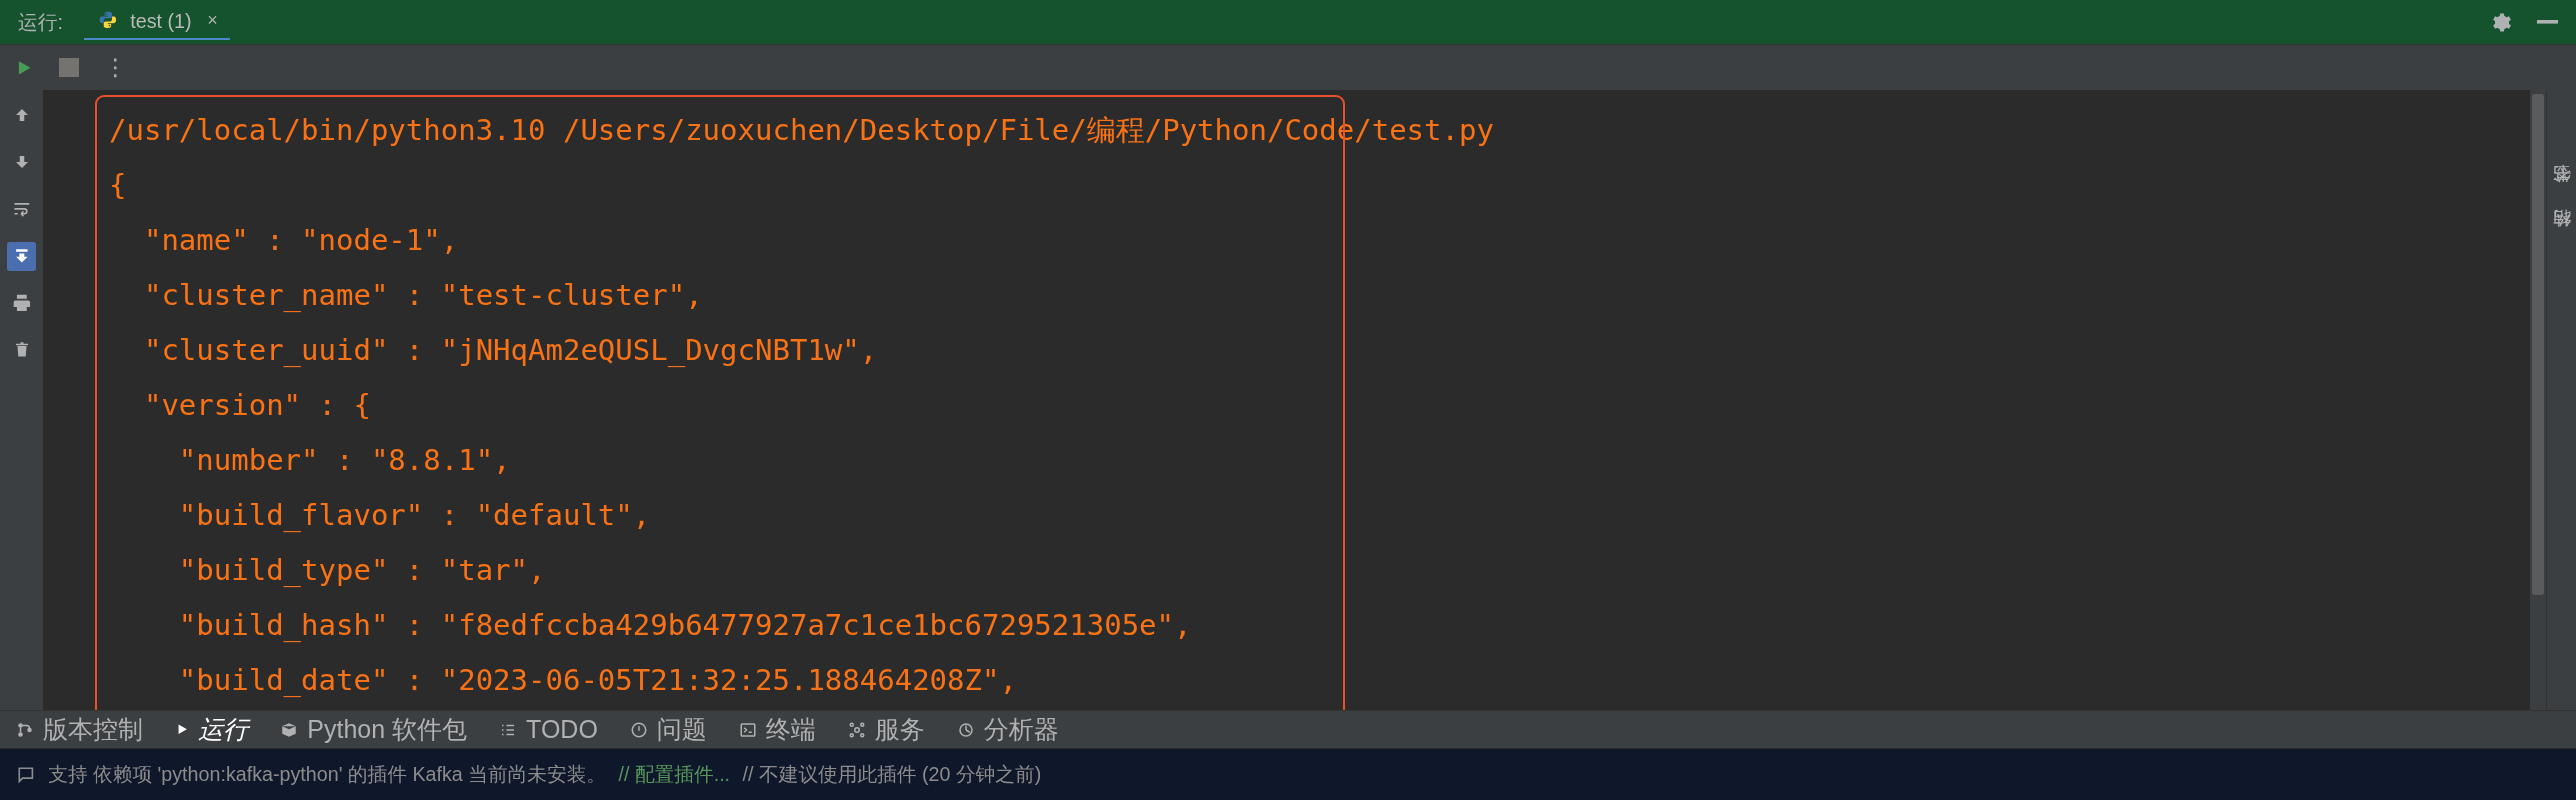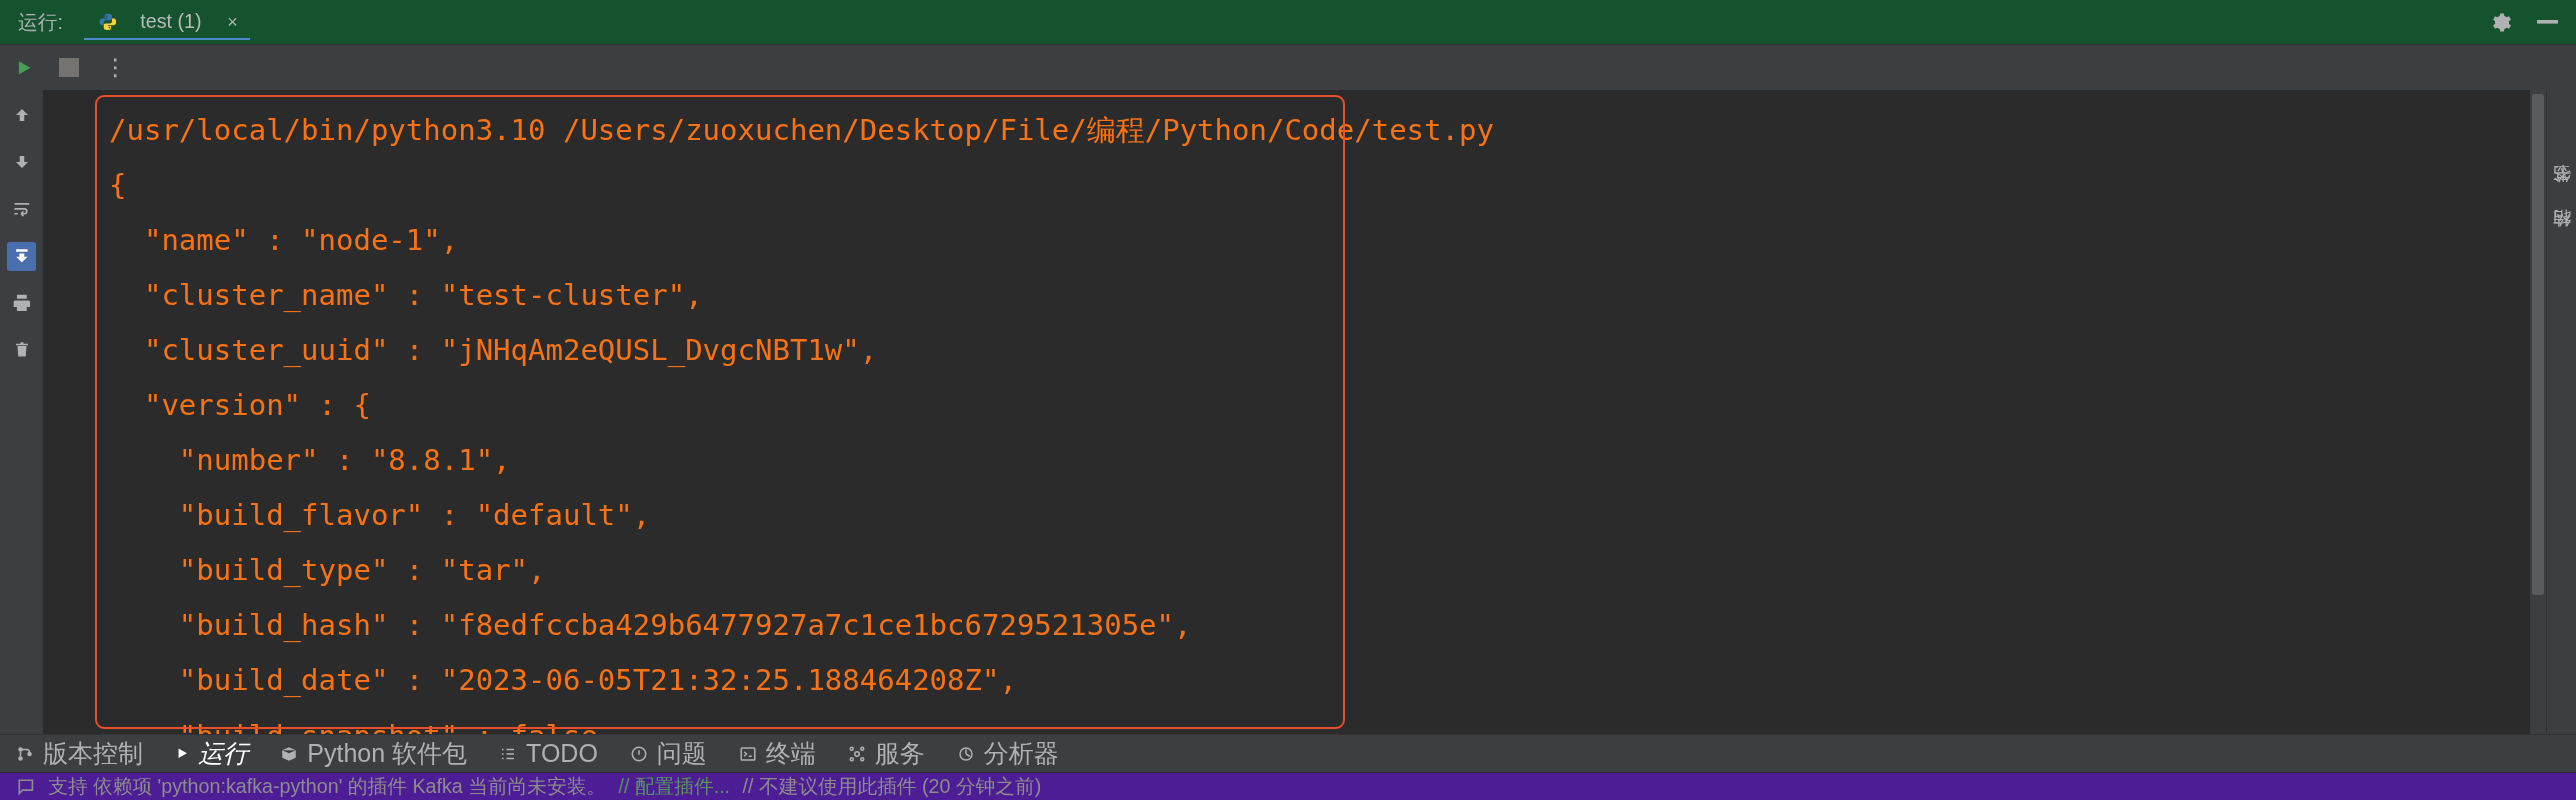--- a/index.html
+++ b/index.html
@@ -27,24 +27,24 @@
   align-items: center;
   padding: 0 18px;
 }
 .run-label {
   color: #afb1b3;
   font-size: 19.7px;
   margin-right: 21.5px;
 }
 .tab {
   display: flex;
-  align-items: flex-end;
+  align-items: flex-start;
   padding: 5.4px 12.5px;
   border-bottom: 2.7px solid #4a88c7;
-  gap: 22px;
+  gap: 12px;
 }
 .tab-icon {
   width: 21.5px;
   height: 21.5px;
   display: flex;
   align-items: center;
   justify-content: center;
 }
 .tab-title {
   color: #bbbbbb;
@@ -165,22 +165,22 @@
 .tool-item {
   display: flex;
   align-items: center;
   gap: 9px;
   color: #afb1b3;
   font-size: 25px;
   cursor: pointer;
 }
 .tool-item.active { color: #ffffff; font-style: italic; }
 .status-bar {
-  height: 28px;
-  background: #4c1d95;
+  height: 52px;
+  background: #0f172a;
   border-top: 0.9px solid #2d2d2d;
   display: flex;
   padding: 0 16px;
   color: #8c8c8c;
   font-size: 19.7px;
 }
 .status-left { display: flex; align-items: center; gap: 12.5px; }
 .status-link { color: #57965c; }
 .status-right { margin-left: auto; display: flex; gap: 25px; color: #afb1b3; }
 .scrollbar-track {

